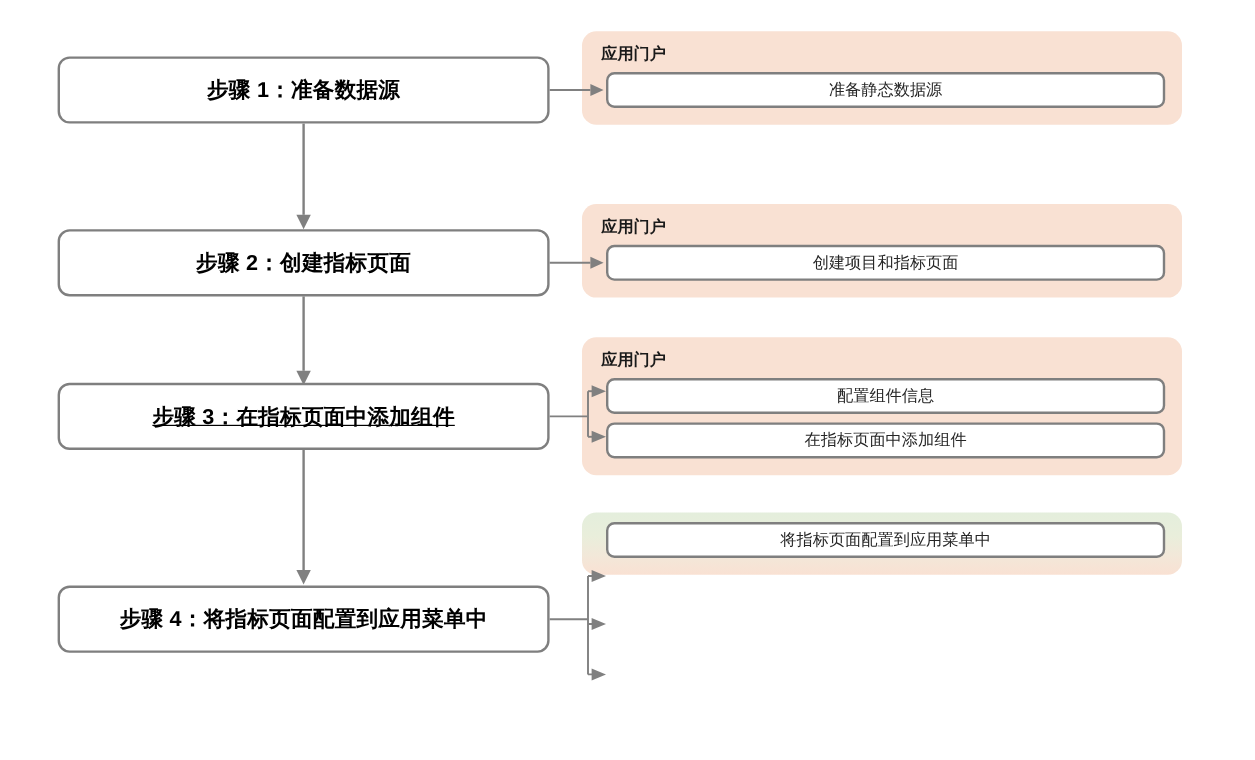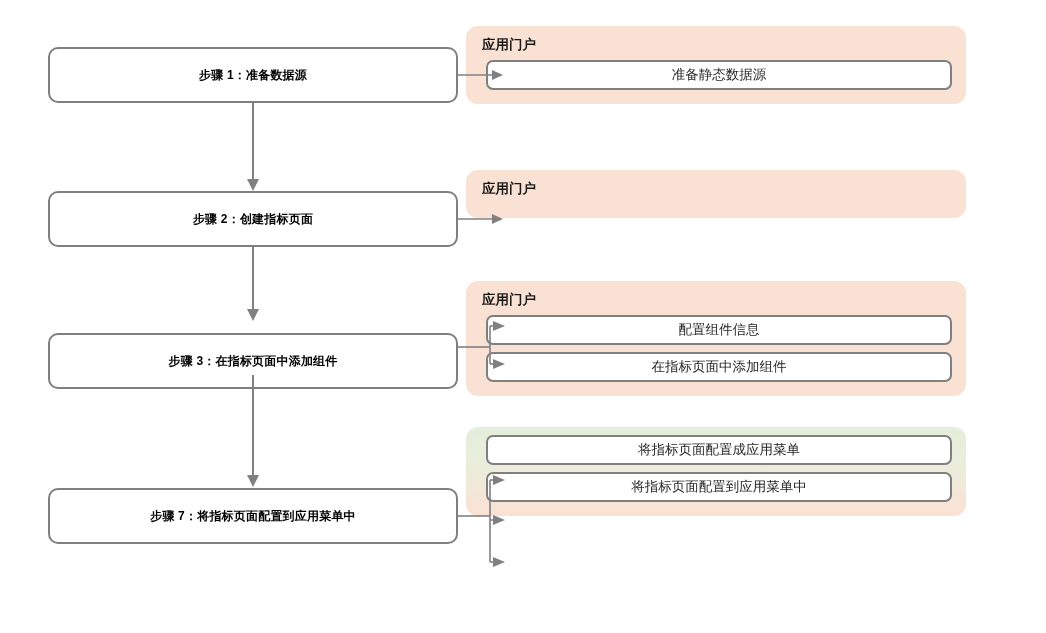--- a/index.html
+++ b/index.html
@@ -22,27 +22,27 @@
     height:56px;
     box-sizing:border-box;
     border:2px solid #7f7f7f;
     border-radius:10px;
     background:#ffffff;
     display:flex;
     align-items:center;
     justify-content:center;
     color:#000000;
     font-weight:bold;
-    font-size:12px;
+    font-size:18px;
     letter-spacing:0.2px;
   }
   
   .panel{
     position:absolute;
-    left:466px;
+    left:485px;
     width:500px;
     box-sizing:border-box;
     border-radius:12px;
     padding:8px 10px 14px 10px;
   }
   .panel.peach{background:#f9e1d3;}
   .panel.green{
     background:linear-gradient(180deg,#e4eedc 0%,#e9eedb 38%,#f2e8d9 68%,#f9e1d3 100%);
   }
   .panel-title{
@@ -93,33 +93,34 @@
     <line x1="13" y1="0" x2="13" y2="76" stroke="#808080" stroke-width="2"></line>
     <polygon points="7,76 19,76 13,88" fill="#808080"></polygon>
   </svg>
 
   <div class="step-box" style="top:191px;">
     <span>步骤 2：创建指标页面</span>
   </div>
 
   <div class="panel peach" style="top:170px;">
     <div class="panel-title">应用门户</div>
+    <div class="panel-item">创建项目和指标页面</div>
   </div>
 
   <svg class="conn" style="left:458px;top:202px;width:50px;height:30px;">
     <line x1="0" y1="17" x2="34" y2="17" stroke="#808080" stroke-width="1.6"></line>
     <polygon points="34,12 45,17 34,22" fill="#808080"></polygon>
   </svg>
 
   <svg class="conn" style="left:240px;top:247px;width:26px;height:74px;">
     <line x1="13" y1="0" x2="13" y2="62" stroke="#808080" stroke-width="2"></line>
     <polygon points="7,62 19,62 13,74" fill="#808080"></polygon>
   </svg>
 
-  <div class="step-box" style="top:333px;">
+  <div class="step-box" style="top:319px;text-decoration:underline;">
     <span>步骤 3：在指标页面中添加组件</span>
   </div>
 
   <div class="panel peach" style="top:281px;">
     <div class="panel-title">应用门户</div>
     <div class="panel-item">配置组件信息</div>
     <div class="panel-item">在指标页面中添加组件</div>
   </div>
 
   <svg class="conn" style="left:458px;top:316px;width:50px;height:66px;">
@@ -130,25 +131,24 @@
     <line x1="32" y1="48" x2="36" y2="48" stroke="#808080" stroke-width="1.6"></line>
     <polygon points="35,43 47,48 35,53" fill="#808080"></polygon>
   </svg>
 
   <svg class="conn" style="left:240px;top:375px;width:26px;height:112px;">
     <line x1="13" y1="0" x2="13" y2="100" stroke="#808080" stroke-width="2"></line>
     <polygon points="7,100 19,100 13,112" fill="#808080"></polygon>
   </svg>
 
   <div class="step-box" style="top:488px;">
-    <span>步骤 7：将指标页面配置到应用菜单中</span>
+    <span>步骤 4：将指标页面配置到应用菜单中</span>
   </div>
 
   <div class="panel green" style="top:427px;">
-    <div class="panel-item">将指标页面配置成应用菜单</div>
     <div class="panel-item">将指标页面配置到应用菜单中</div>
   </div>
 
   <svg class="conn" style="left:458px;top:463px;width:50px;height:112px;">
     <line x1="0" y1="53" x2="32" y2="53" stroke="#808080" stroke-width="1.6"></line>
     <line x1="32" y1="17" x2="32" y2="99" stroke="#808080" stroke-width="1.6"></line>
     <line x1="32" y1="17" x2="36" y2="17" stroke="#808080" stroke-width="1.6"></line>
     <polygon points="35,12 47,17 35,22" fill="#808080"></polygon>
     <line x1="32" y1="57" x2="36" y2="57" stroke="#808080" stroke-width="1.6"></line>
     <polygon points="35,52 47,57 35,62" fill="#808080"></polygon>

